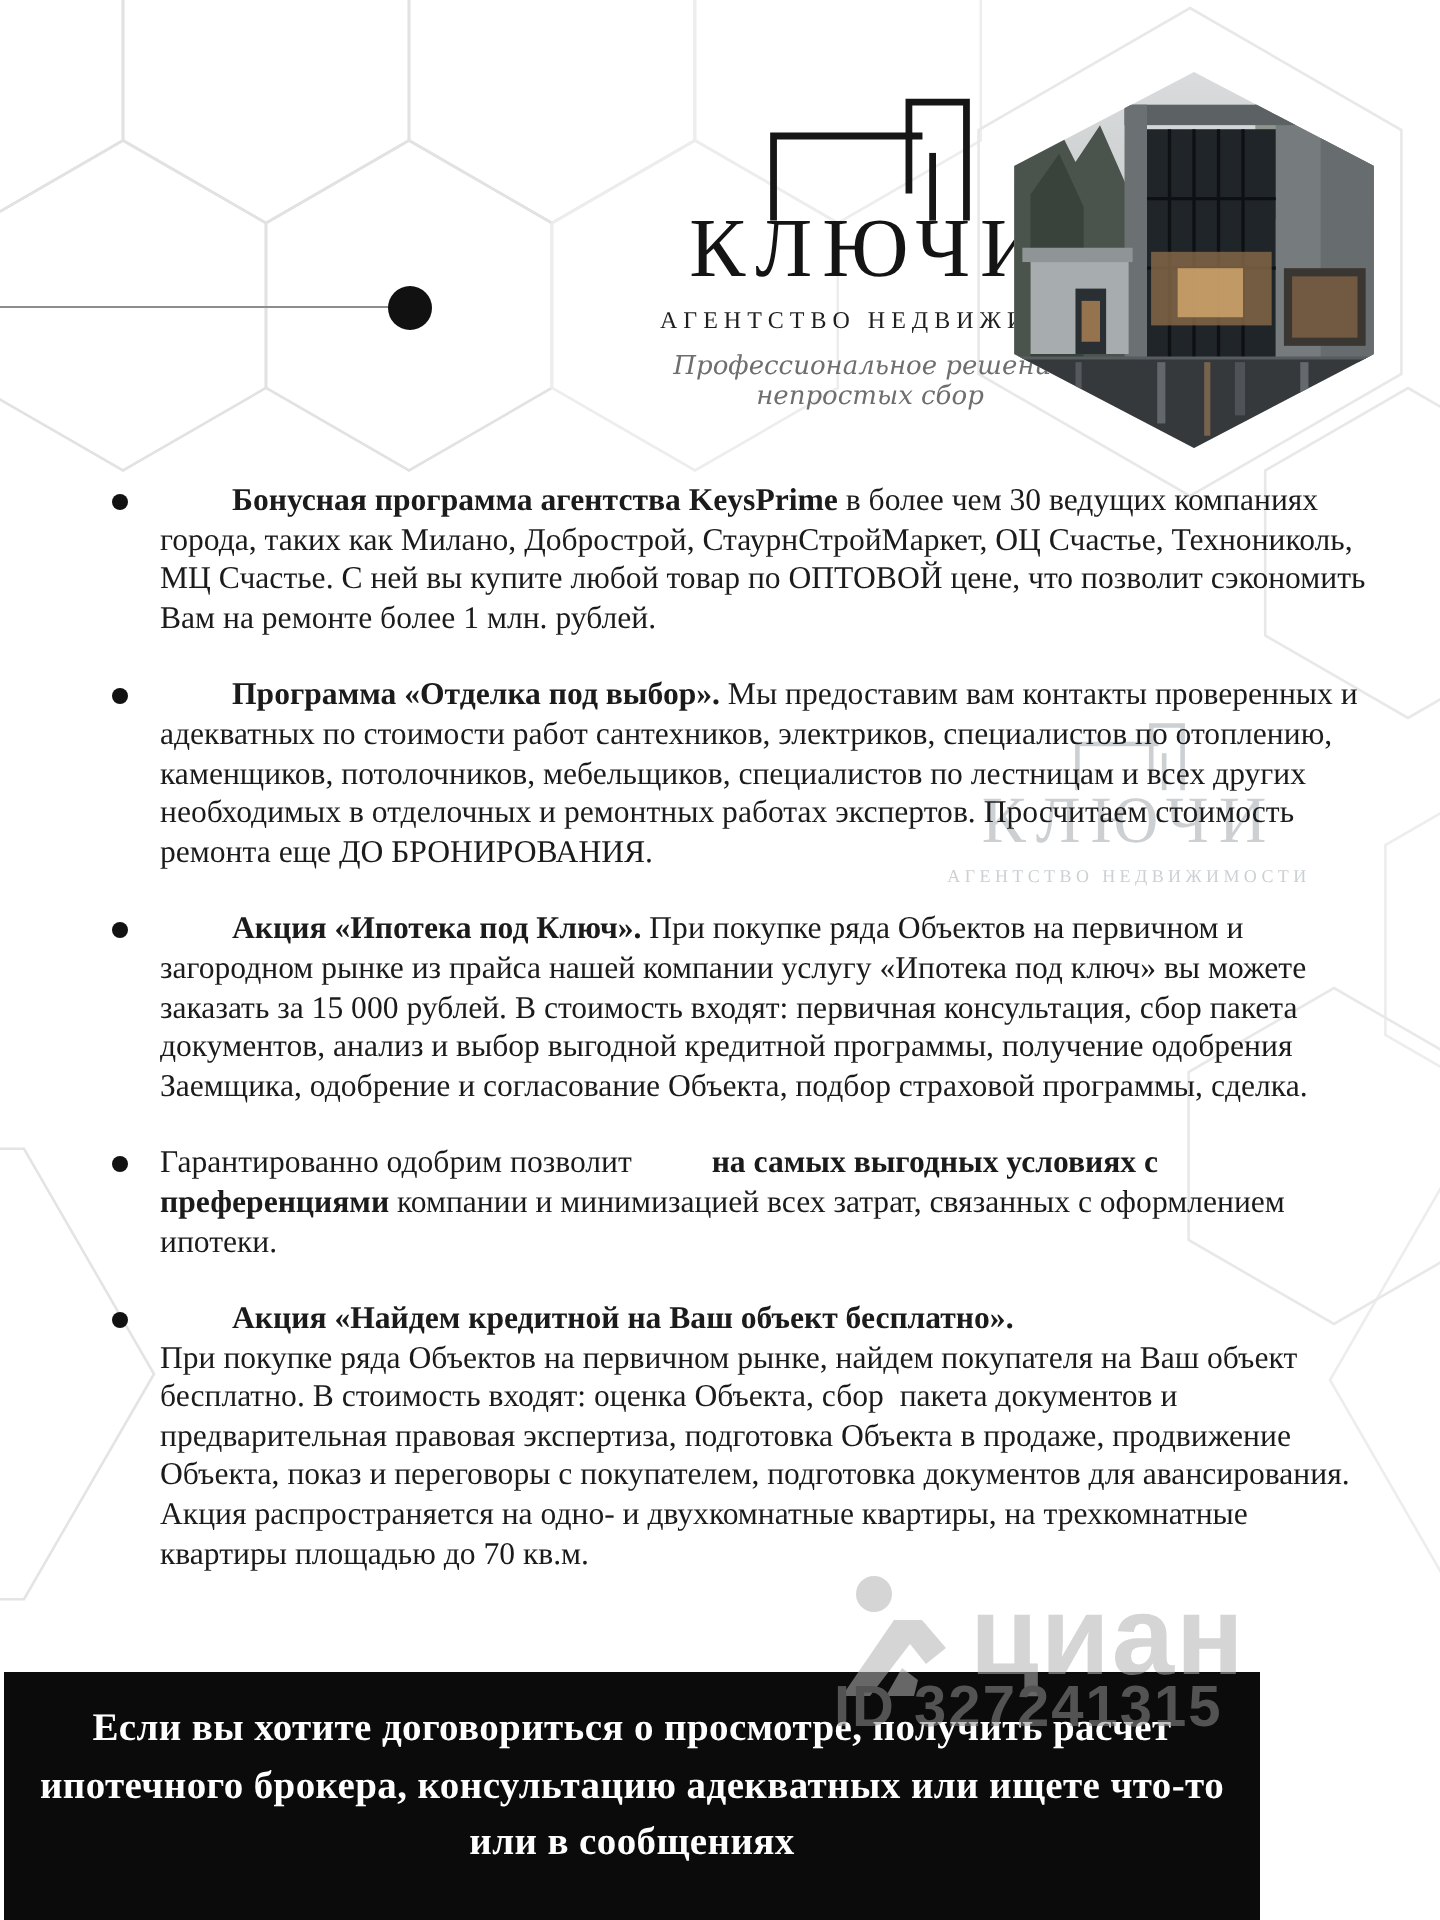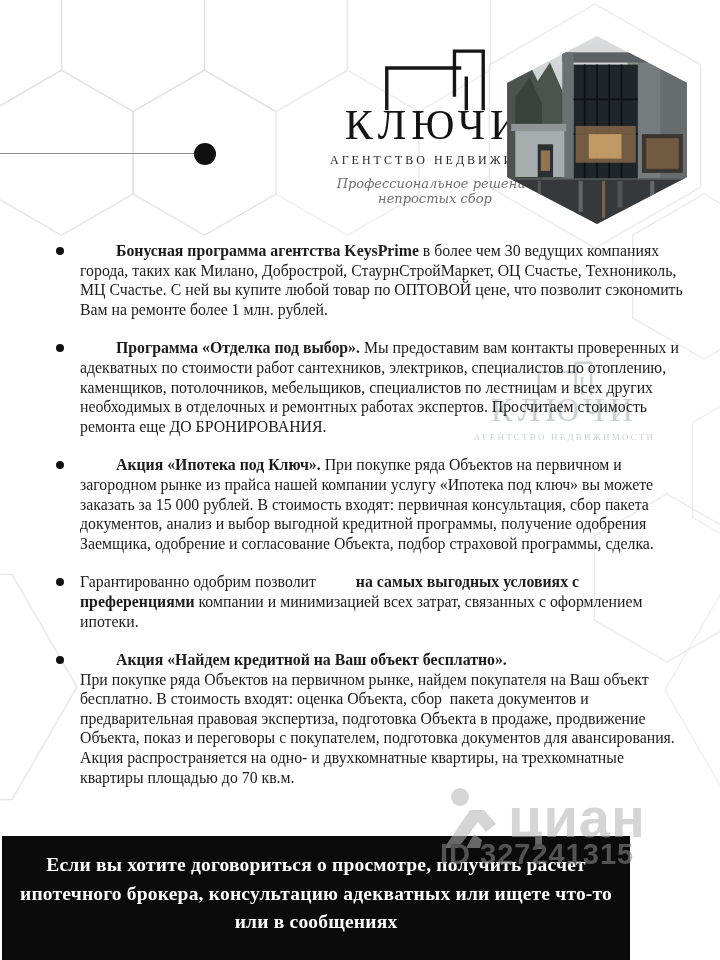--- a/index.html
+++ b/index.html
@@ -28,21 +28,21 @@
   .content{position:absolute;left:56px;top:241px;width:630px;z-index:3;}
   .bullet{display:flex;margin-bottom:19px;}
   .bdot{flex:0 0 8px;width:8px;height:8px;border-radius:50%;background:#121212;margin-top:6px;margin-right:16px;}
   .btext{margin:0;font-size:15.8px;line-height:19.6px;white-space:pre-wrap;}
   .btext b{font-weight:bold;margin-left:36px;}
   
   .wm-keys{position:absolute;left:462px;top:360px;width:205px;text-align:center;z-index:1;opacity:.5;color:#9aa3a9;}
   .wm-keys .wm-title{font-size:33px;letter-spacing:5px;line-height:1;margin-top:-6px;}
   .wm-keys .wm-sub{font-size:9px;letter-spacing:2.2px;margin-top:5px;white-space:nowrap;}
   
-  .wm-cian{position:absolute;left:440px;top:786px;z-index:5;opacity:.55;color:#b3b3b3;}
+  .wm-cian{position:absolute;left:417px;top:786px;z-index:5;opacity:.55;color:#b3b3b3;}
   .wm-cian .row{display:flex;align-items:center;}
   .wm-cian .brand{font-family:"Liberation Sans", sans-serif;font-weight:bold;font-size:56px;line-height:1;letter-spacing:1px;margin-left:10px;}
   .wm-cian .listing-id{font-family:"Liberation Sans", sans-serif;font-weight:bold;font-size:29px;color:#8f8f8f;text-align:left;margin-top:-12px;letter-spacing:1px;}
   
   .footer{position:absolute;left:2px;bottom:0;width:628px;height:124px;z-index:4;}
   .footer-lines{position:relative;z-index:6;padding-top:15px;text-align:center;font-weight:bold;font-size:19.5px;line-height:28.5px;letter-spacing:.2px;}
 </style>
 </head>
 <body>
 

